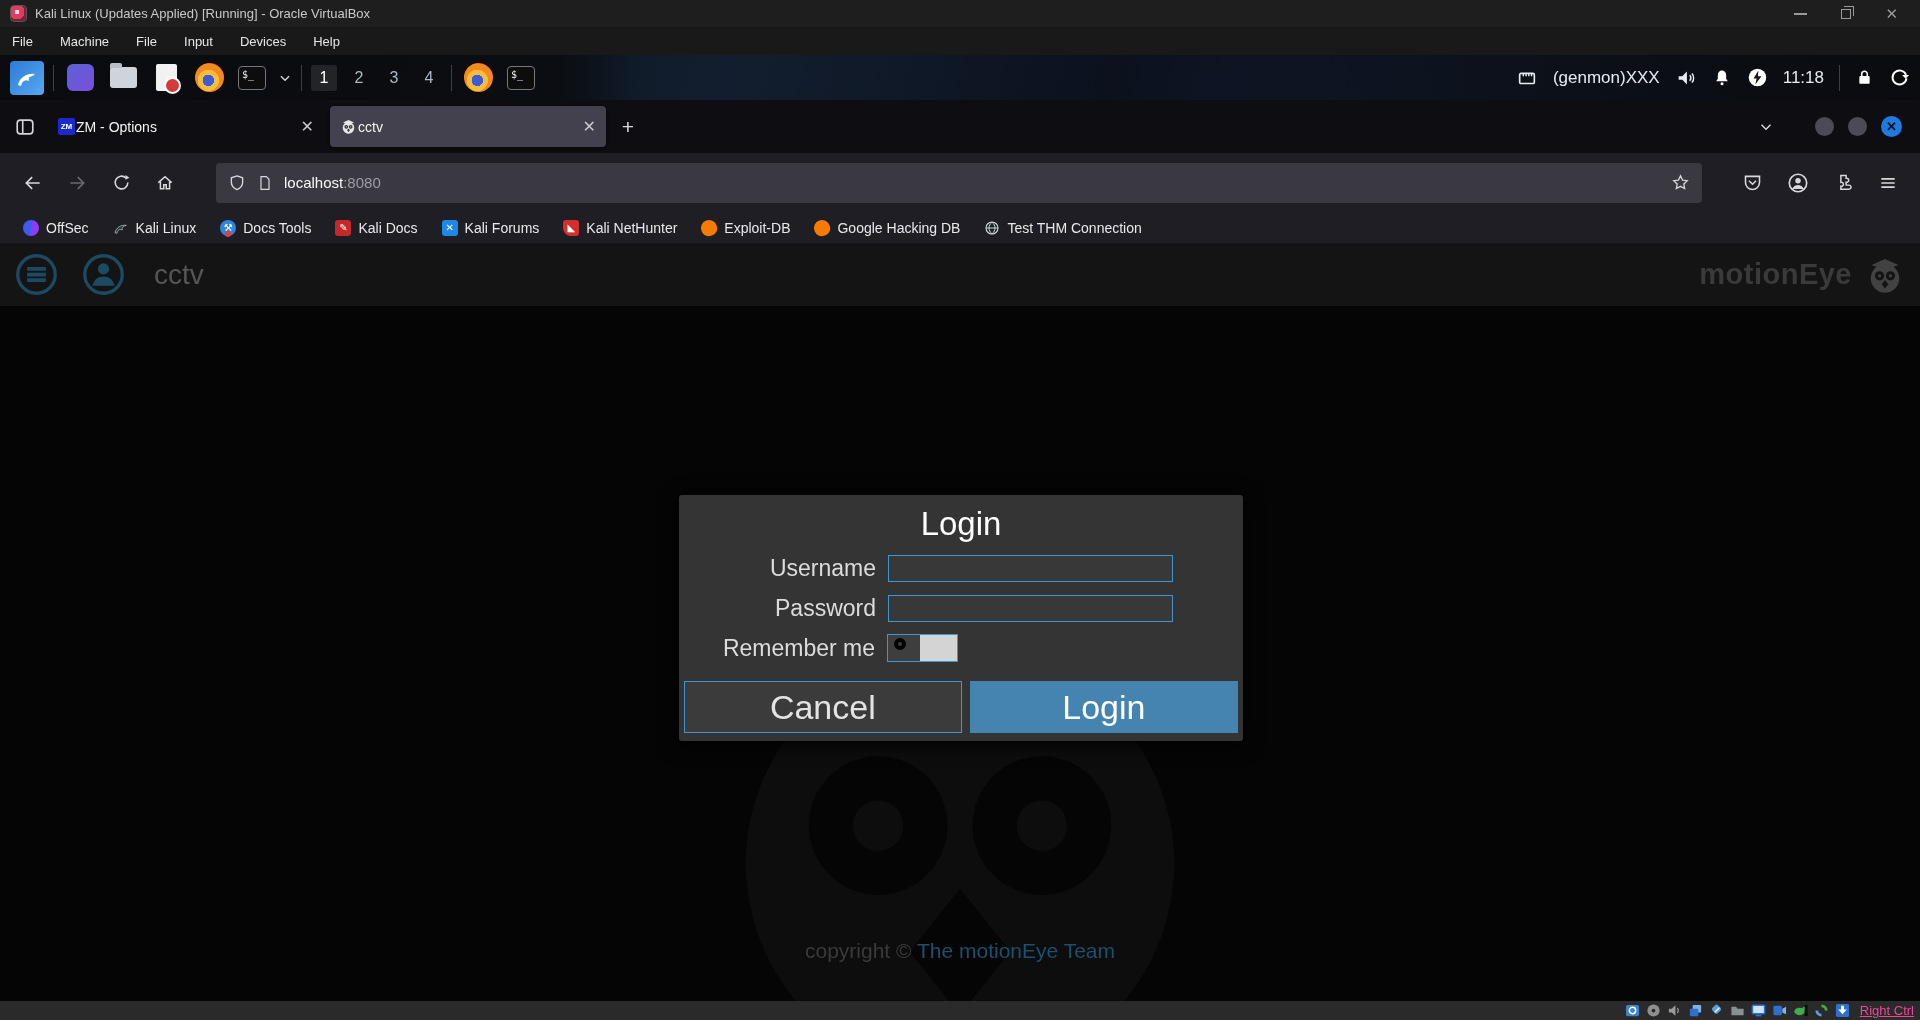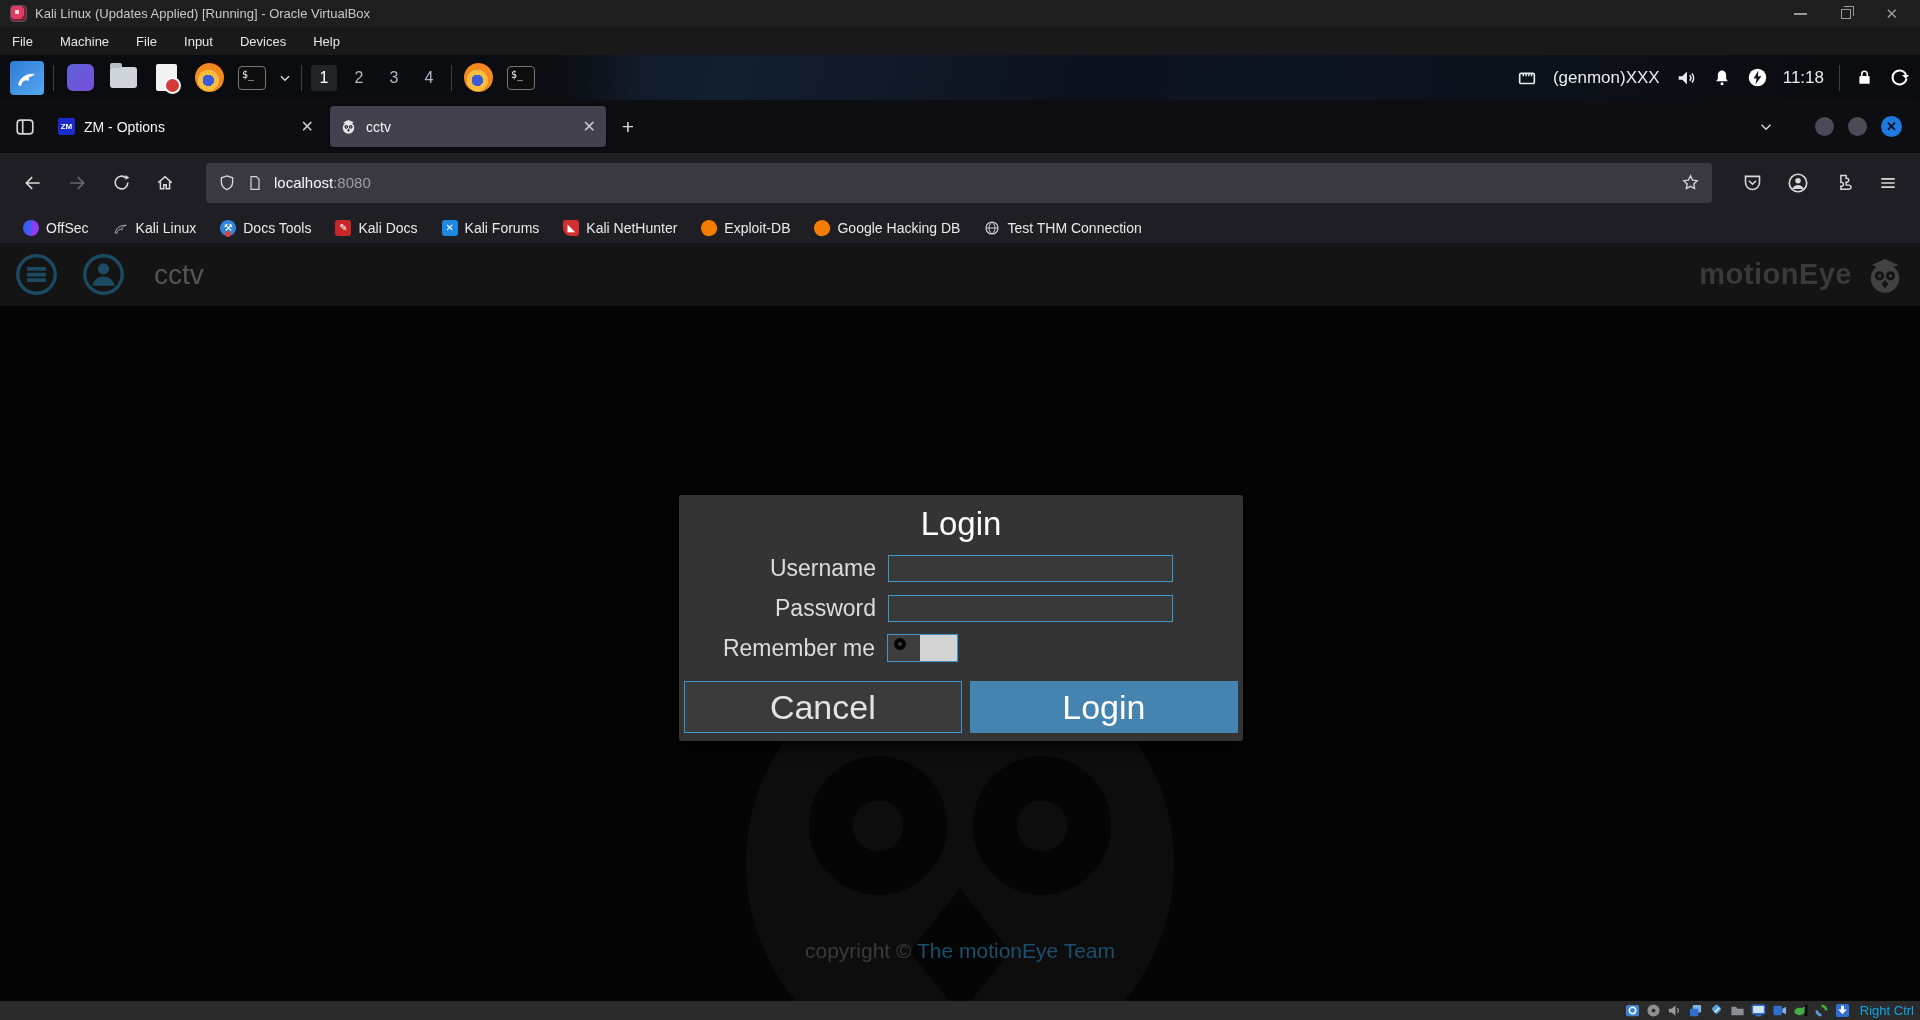--- a/index.html
+++ b/index.html
@@ -41,40 +41,40 @@
   .ic-term { width:28px; height:24px; background:#0d0d0d; border:1.5px solid #777; border-radius:4px;
     color:#eee; font-family:"DejaVu Sans Mono",monospace; font-size:10px; display:flex; align-items:flex-start; padding:2px 3px; }
   .ws { width:26px; text-align:center; color:#aeb7c2; font-size:16px; padding:4px 0; border-radius:3px; }
   .ws.active { background:rgba(255,255,255,.1); color:#fff; }
   .panel-right { margin-left:auto; display:flex; align-items:center; gap:15px; color:#e7ecf1; font-size:17px; }
   .panel svg { display:block; }
 
   
   .tabbar { height:53px; background:#0e0d12; display:flex; align-items:center; padding:0 8px; }
   .fxview { width:34px; height:34px; display:flex; align-items:center; justify-content:center; border-radius:4px; }
-  .tab { width:276px; height:41px; border-radius:4px; display:flex; align-items:center; padding:0 10px; gap:9px;
+  .tab { width:276px; height:41px; border-radius:4px; display:flex; align-items:center; padding:0 10px; gap:1px;
     color:#f4f4f5; font-size:14px; margin-left:6px;justify-content:space-between; }
   .tab.active { background:#42414d; box-shadow:0 1px 4px rgba(0,0,0,.6); }
   .tab .title { flex:1; white-space:nowrap; overflow:hidden; }
   .tab .close { color:#c9c9ce; font-size:16px; }
   .fav-zm { width:17px; height:17px; background:#1b2acc; color:#fff; font-size:8px; font-weight:bold;
     display:flex; align-items:center; justify-content:center; border-radius:2px; }
   .newtab { width:32px; height:32px; color:#d5d5da; font-size:21px; display:flex; align-items:center; justify-content:center; margin-left:6px; }
   .tabbar-right { margin-left:auto; display:flex; align-items:center; gap:14px; padding-right:10px; }
   .win-dot { width:19px; height:19px; border-radius:50%; background:#4b4a55; }
   .win-close { width:21px; height:21px; border-radius:50%; background:#1f7ae0; color:#04121f; font-size:13px; font-weight:bold;
     display:flex; align-items:center; justify-content:center; }
   .tab-chevron { margin-right:26px; }
 
   
   .navbar { height:59px; background:#1f1e25; display:flex; align-items:center; padding:0 16px; gap:10px; }
   .nav-btn { width:34px; height:34px; display:flex; align-items:center; justify-content:center; border-radius:4px; }
   .dim { opacity:.4; }
   .urlbar { flex:1; height:40px; background:#3a3941; border-radius:4px; display:flex; align-items:center;
-    padding:0 12px; gap:11px; margin:0 14px; }
+    padding:0 12px; gap:11px; margin:0 24px; }
   .url-text { flex:1; font-size:15px; color:#f7f7f8; }
   .url-text .port { color:#9d9da6; }
   .nav-right { display:flex; align-items:center; gap:24px; padding:0 6px; }
 
   
   .bookmarks { height:31px; background:#1f1e25; display:flex; align-items:center; padding:0 14px; gap:6px; }
   .bm { display:flex; align-items:center; gap:7px; color:#e9e9ec; font-size:14px; padding:3px 9px; border-radius:3px; }
   .bm-ic { width:16px; height:16px; display:inline-flex; align-items:center; justify-content:center; border-radius:3px;
     font-size:10px; color:#fff; }
   .i-offsec { border-radius:50%; background:linear-gradient(100deg,#3d5af1 52%,#8b3df1 52%); }
@@ -113,21 +113,21 @@
   .btn-login { background:#4583b0; border:1px solid #4583b0; color:#fff; }
 
   .mfooter { position:absolute; left:0; right:0; bottom:38px; text-align:center; font-size:21px; }
   .mfooter .pre { color:#3a3a3a; }
   .mfooter .lnk { color:#1d4f6e; }
 
   
   .statusbar { height:19px; background:#2a2a2a; display:flex; align-items:center; justify-content:flex-end;
     gap:6px; padding-right:6px; }
   .statusbar svg { display:block; }
-  .hostkey { color:#0ea5e9; font-size:13px; margin-left:4px; }
+  .hostkey { color:#ec4899; font-size:13px; margin-left:4px;text-decoration:underline; }
 </style>
 </head>
 <body>
 
 <div class="vb-titlebar">
   <span class="vb-logo"></span>
   <span>Kali Linux (Updates Applied) [Running] - Oracle VirtualBox</span>
   <span class="vb-controls">
     <span class="vb-min"></span>
     <span class="vb-restore"></span>

